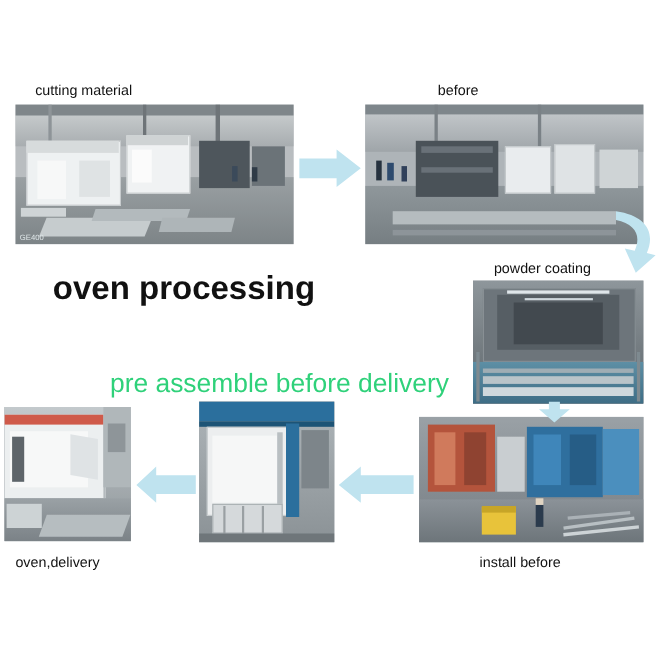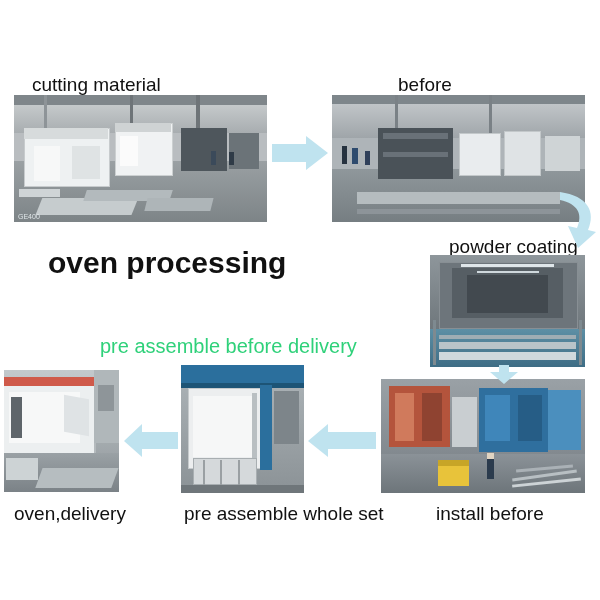--- a/index.html
+++ b/index.html
@@ -9,23 +9,23 @@
     font-family:"Liberation Sans", sans-serif;
     overflow:hidden;
     position:relative;
   }
   .stage{position:absolute;left:0;top:0;width:600px;height:600px;}
 
   
   .photo{position:absolute;overflow:hidden;background:#9aa2a6;}
 
   
-  .label{position:absolute;color:#111;font-size:19px;white-space:nowrap;}
+  .label{position:absolute;color:#111;font-size:13px;white-space:nowrap;}
   .bigtitle{position:absolute;color:#111;font-size:30px;white-space:nowrap;}
-  .greentitle{position:absolute;color:#2fd17a;font-size:20px;white-space:nowrap;}
+  .greentitle{position:absolute;color:#2fd17a;font-size:24px;white-space:nowrap;}
 
   
   .arrow{position:absolute;}
   .arrow svg{display:block;}
 
   
   .blk{position:absolute;}
 </style>
 </head>
 <body>
@@ -154,21 +154,20 @@
     <div class="blk" style="left:64%;top:16%;width:10%;height:66%;background:#2b6f9d;"></div>
     <div class="blk" style="left:76%;top:20%;width:20%;height:42%;background:#7d858a;"></div>
 
     <div class="blk" style="left:10%;bottom:6%;width:50%;height:20%;background:#d5d9db;border:1px solid #a8aeb1;"></div>
     <div class="blk" style="left:18%;bottom:6%;width:2px;height:20%;background:#9aa0a3;"></div>
     <div class="blk" style="left:32%;bottom:6%;width:2px;height:20%;background:#9aa0a3;"></div>
     <div class="blk" style="left:46%;bottom:6%;width:2px;height:20%;background:#9aa0a3;"></div>
 
     <div class="blk" style="left:0;bottom:0;width:100%;height:6%;background:#6f767a;"></div>
   </div>
-  <div class="label" style="left:184px;top:503px;">pre assemble whole  set</div>
 
   <div class="photo" id="ph-pack" style="left:4px;top:370px;width:115px;height:122px;background:#9fa6aa;">
     <div class="blk" style="left:0;top:0;width:100%;height:100%;background:linear-gradient(180deg,#c3c9cc,#8e9599);"></div>
 
     <div class="blk" style="left:0;top:6%;width:78%;height:62%;background:#eceff0;border-right:2px solid #b4babd;"></div>
     <div class="blk" style="left:0;top:6%;width:78%;height:7%;background:#cf5a4a;"></div>
     <div class="blk" style="left:4%;top:18%;width:62%;height:42%;background:#f7f8f8;"></div>
 
     <div class="blk" style="left:52%;top:22%;width:22%;height:30%;background:#dfe3e5;transform:skewY(10deg);"></div>
 

